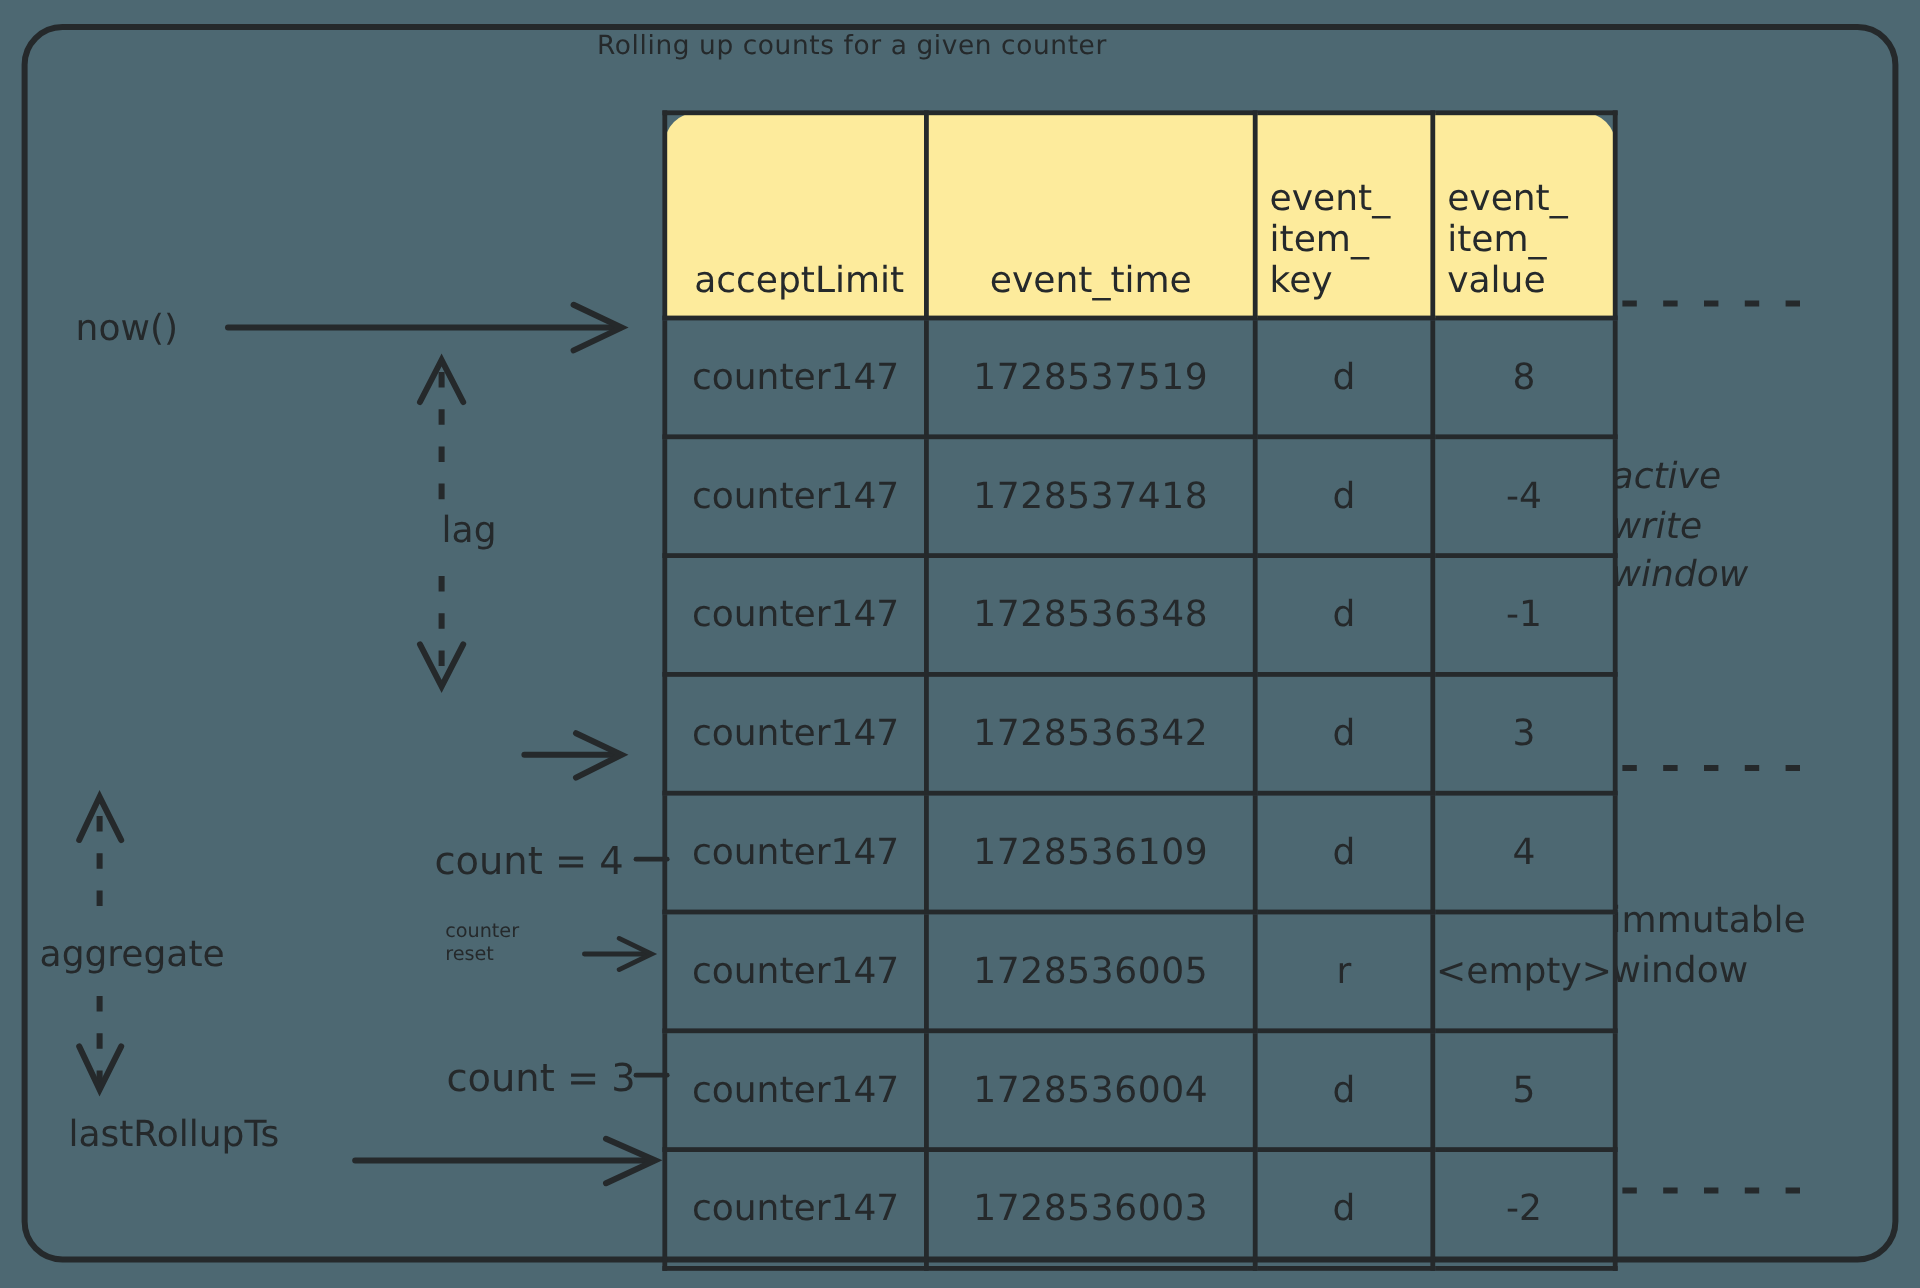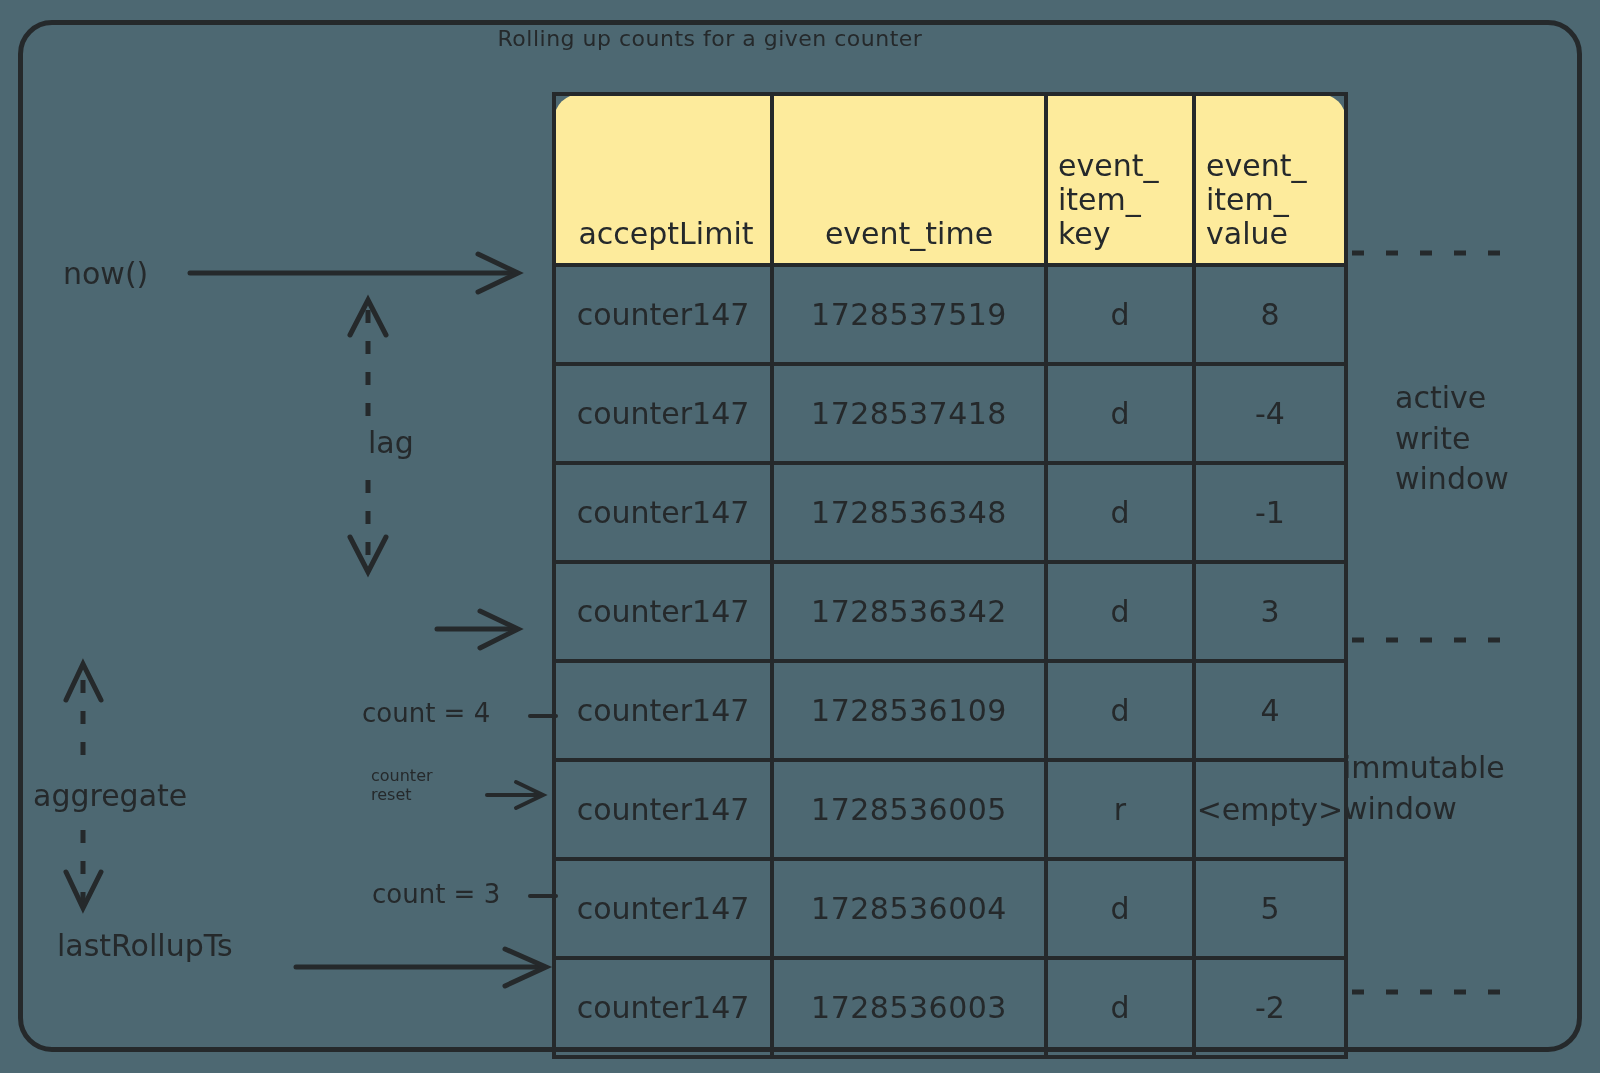--- a/index.html
+++ b/index.html
@@ -106,21 +106,21 @@
   .cell-ts { font-size: 31px; letter-spacing: 0.5px; }
   .cell-small { font-size: 25px; }
 
   
   .ann {
     position: absolute;
     font-size: 30px;
     color: #25292b;
     white-space: nowrap;
   }
-  .ann.small { font-size: 26px; }
+  .ann.small { font-size: 32px; }
   .ann.tiny { font-size: 16px; line-height: 1.2; }
 
   
   svg.overlay {
     position: absolute;
     left: 0; top: 0;
     width: 1600px;
     height: 1073px;
     pointer-events: none;
   }
@@ -218,21 +218,21 @@
 
   <div class="ann small" style="left:362px; top:698px;">count = 4</div>
 
   <div class="ann tiny" style="left:371px; top:766px; text-align:left;">
     <div>counter</div>
     <div>reset</div>
   </div>
 
   <div class="ann small" style="left:372px; top:879px;">count = 3</div>
 
-  <div class="ann" style="left:1395px; top:378px; line-height:1.35;">
+  <div class="ann" style="left:1343px; top:378px; line-height:1.35;font-style:italic;">
     <div>active</div>
     <div>write</div>
     <div>window</div>
   </div>
 
   <div class="ann" style="left:1343px; top:748px; line-height:1.35;">
     <div>immutable</div>
     <div>window</div>
   </div>
 

